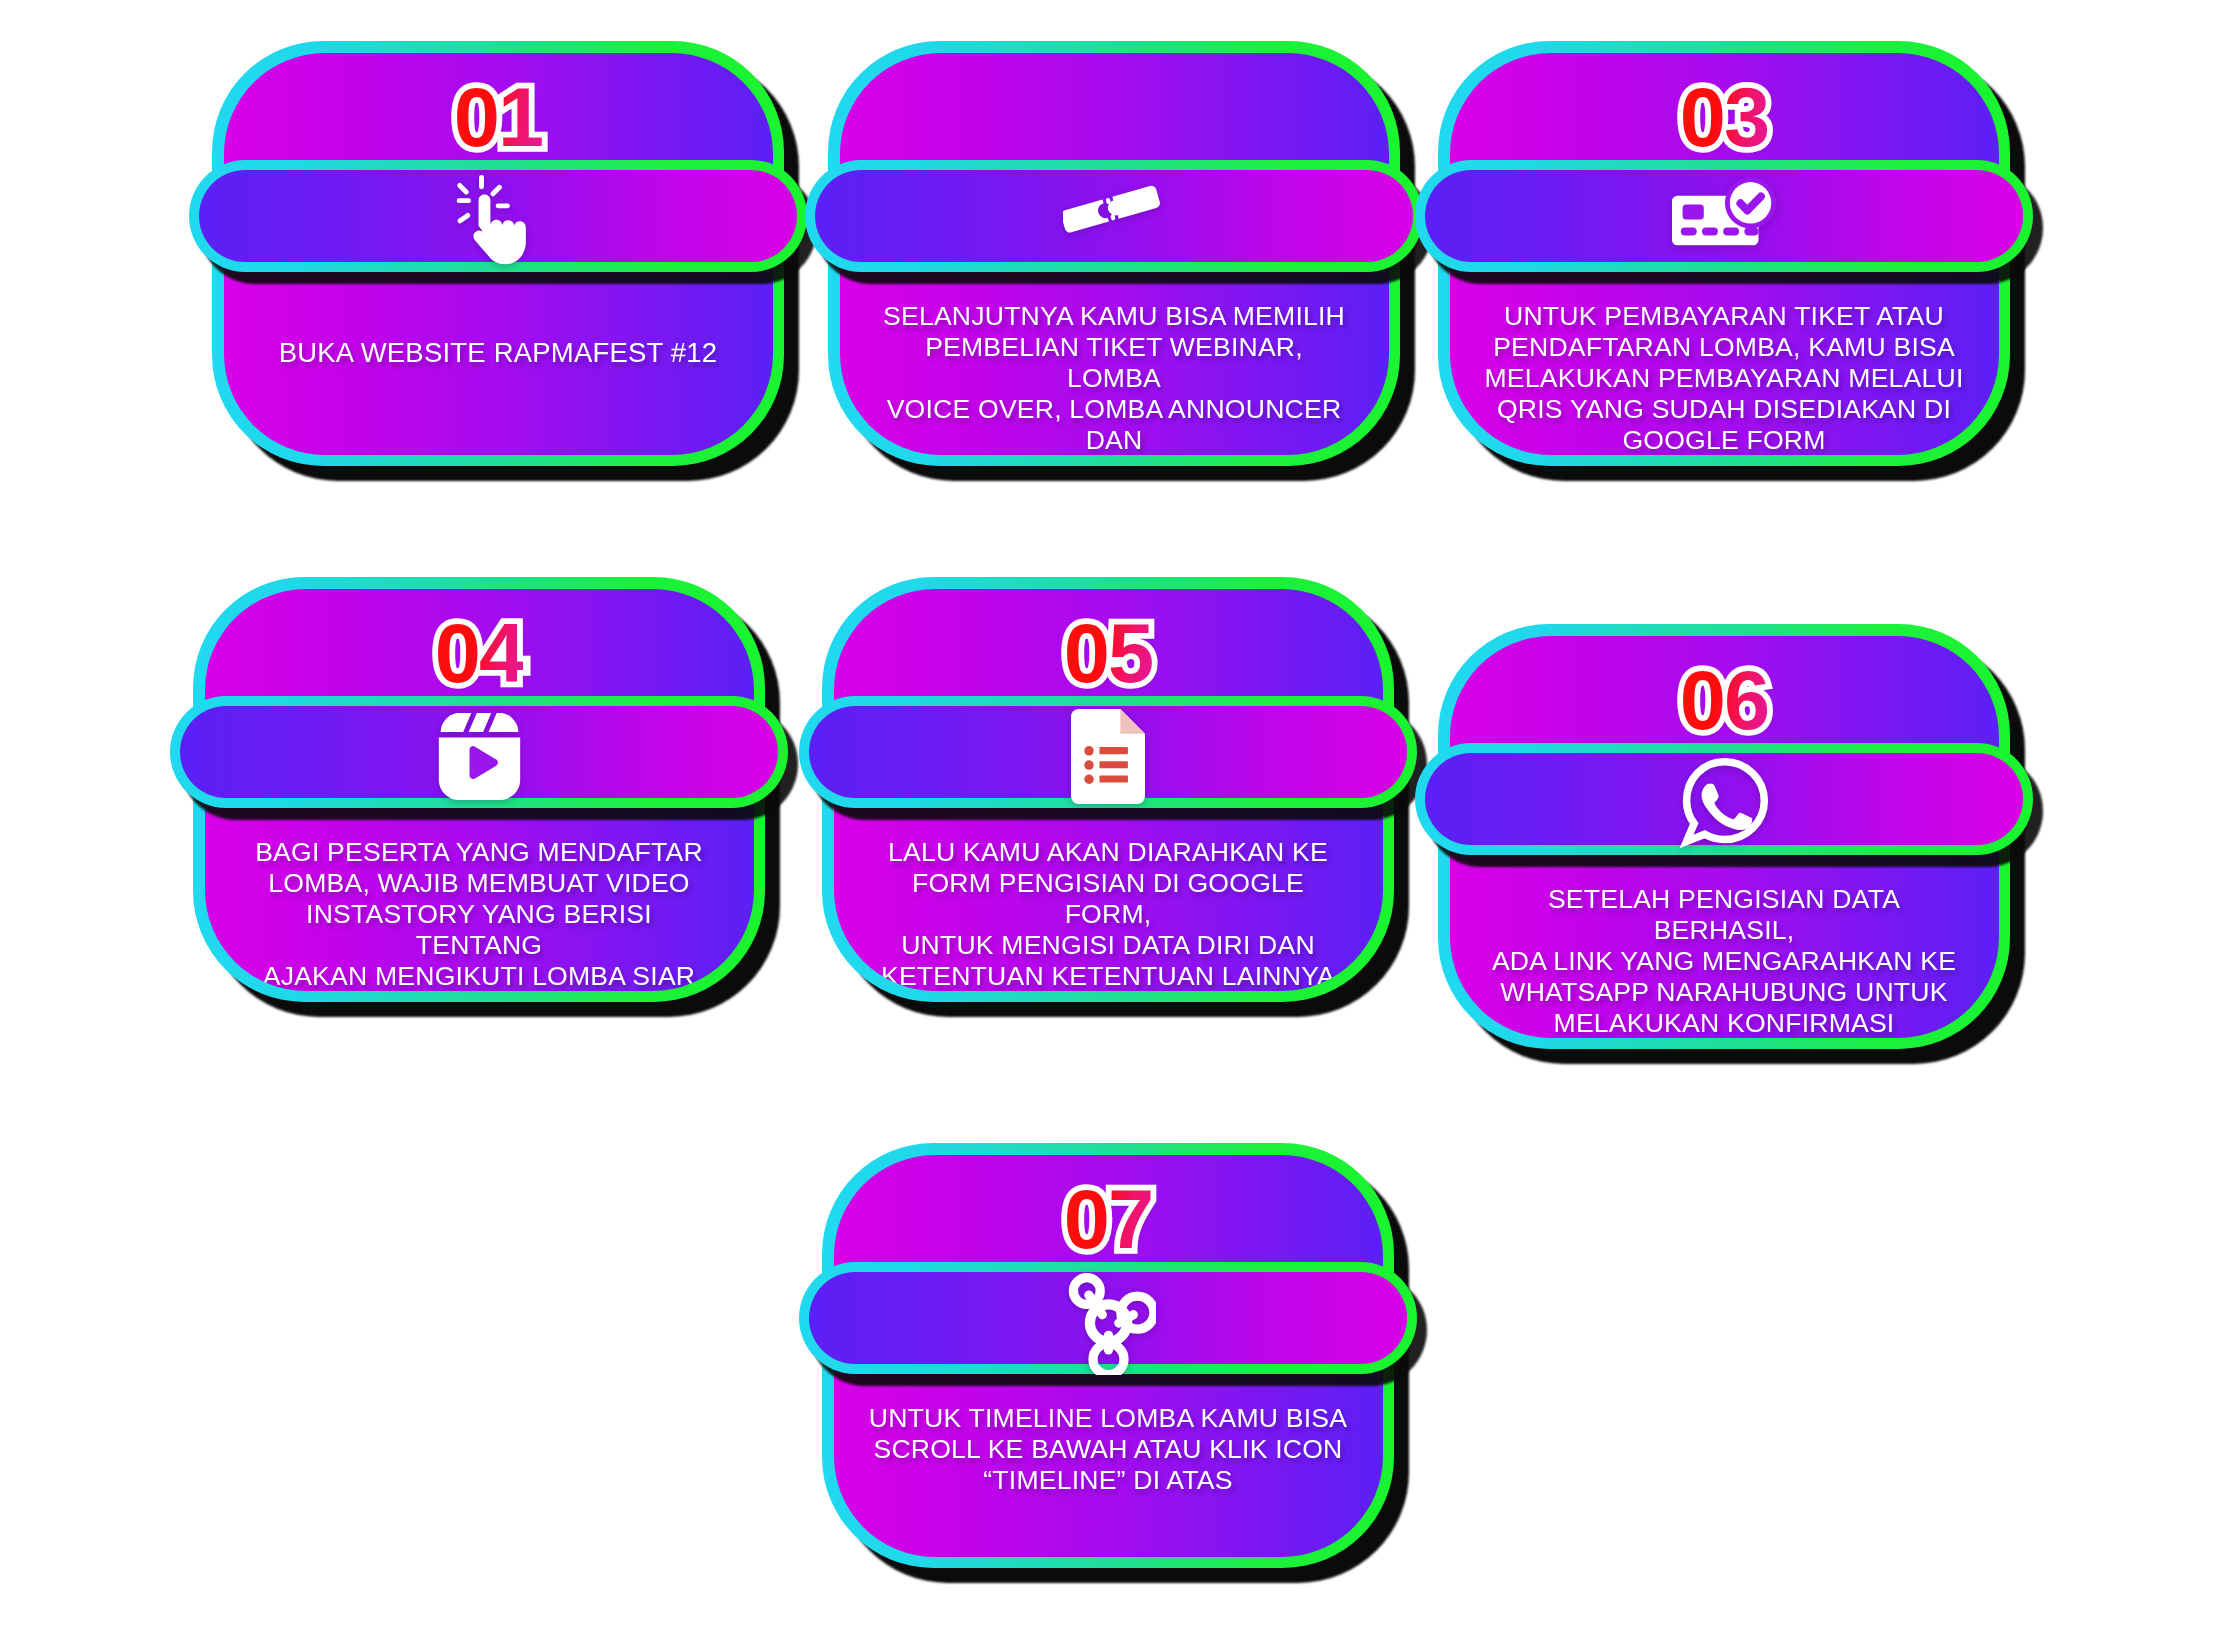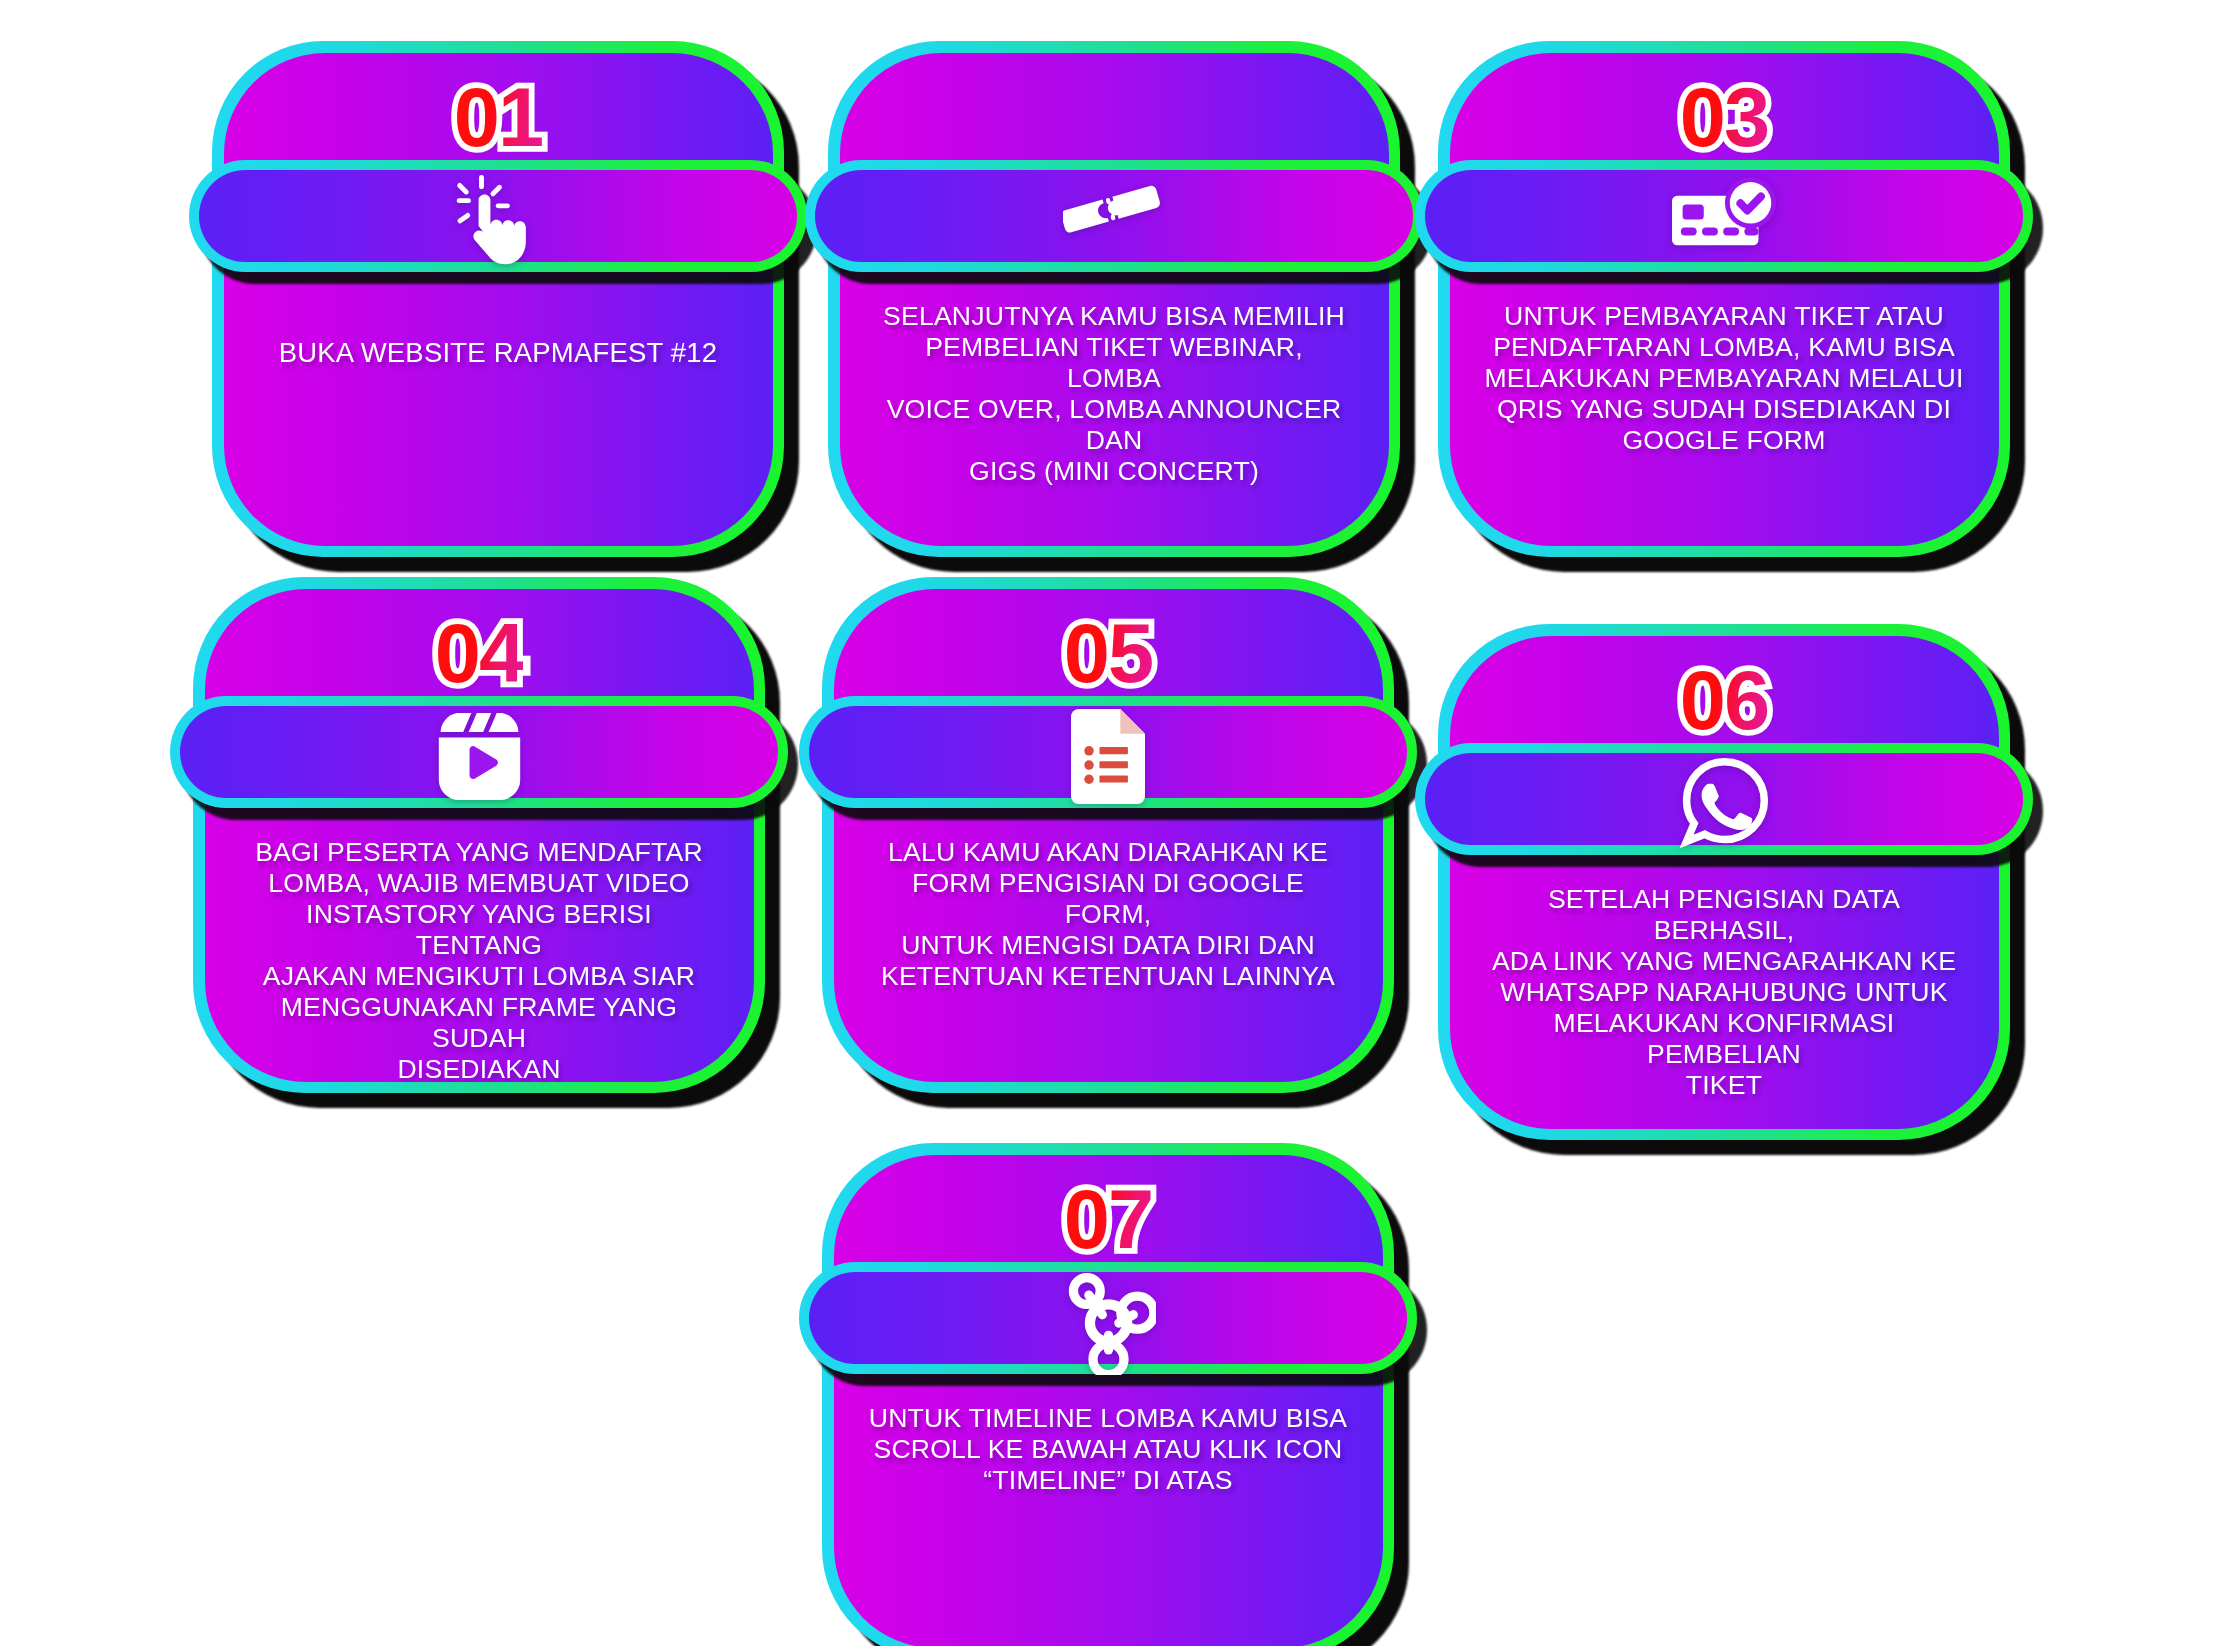--- a/index.html
+++ b/index.html
@@ -14,21 +14,21 @@
   .board{
     position:absolute;
     inset:0;
     background:#ffffff;
   }
 
   
   .card{
     position:absolute;
     width:572px;
-    height:516px;
+    height:425px;
   }
   .card-shadow{
     position:absolute;
     left:15px; top:15px;
     width:100%; height:100%;
     background:#0b0b0b;
     border-radius:111px;
     filter:blur(1.3px);
   }
   .card-border{

